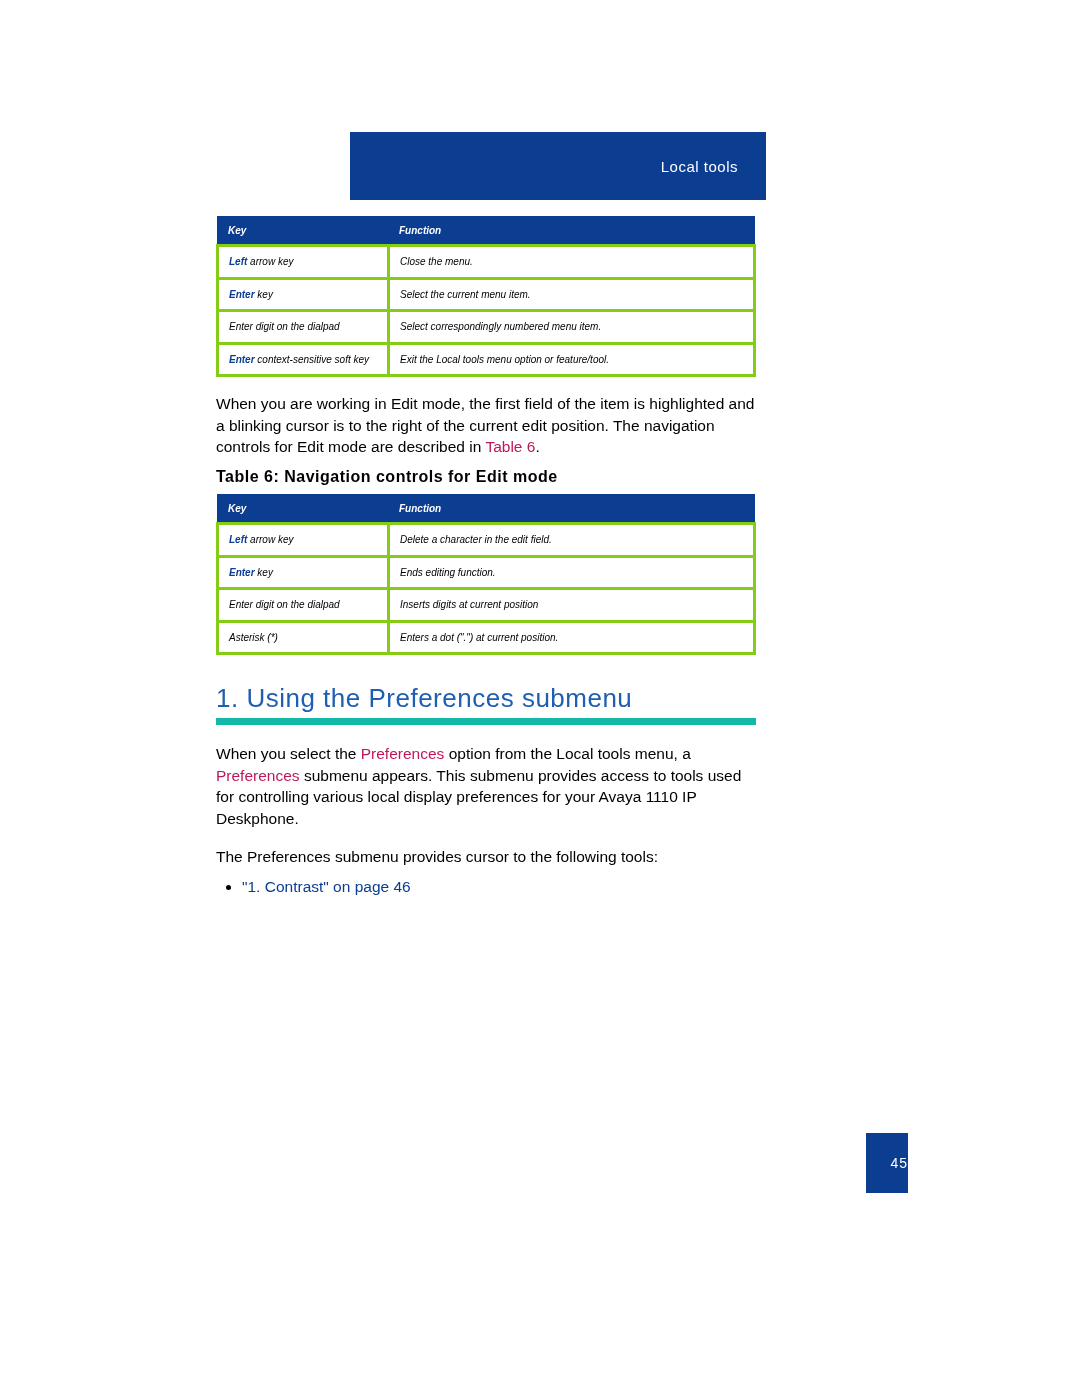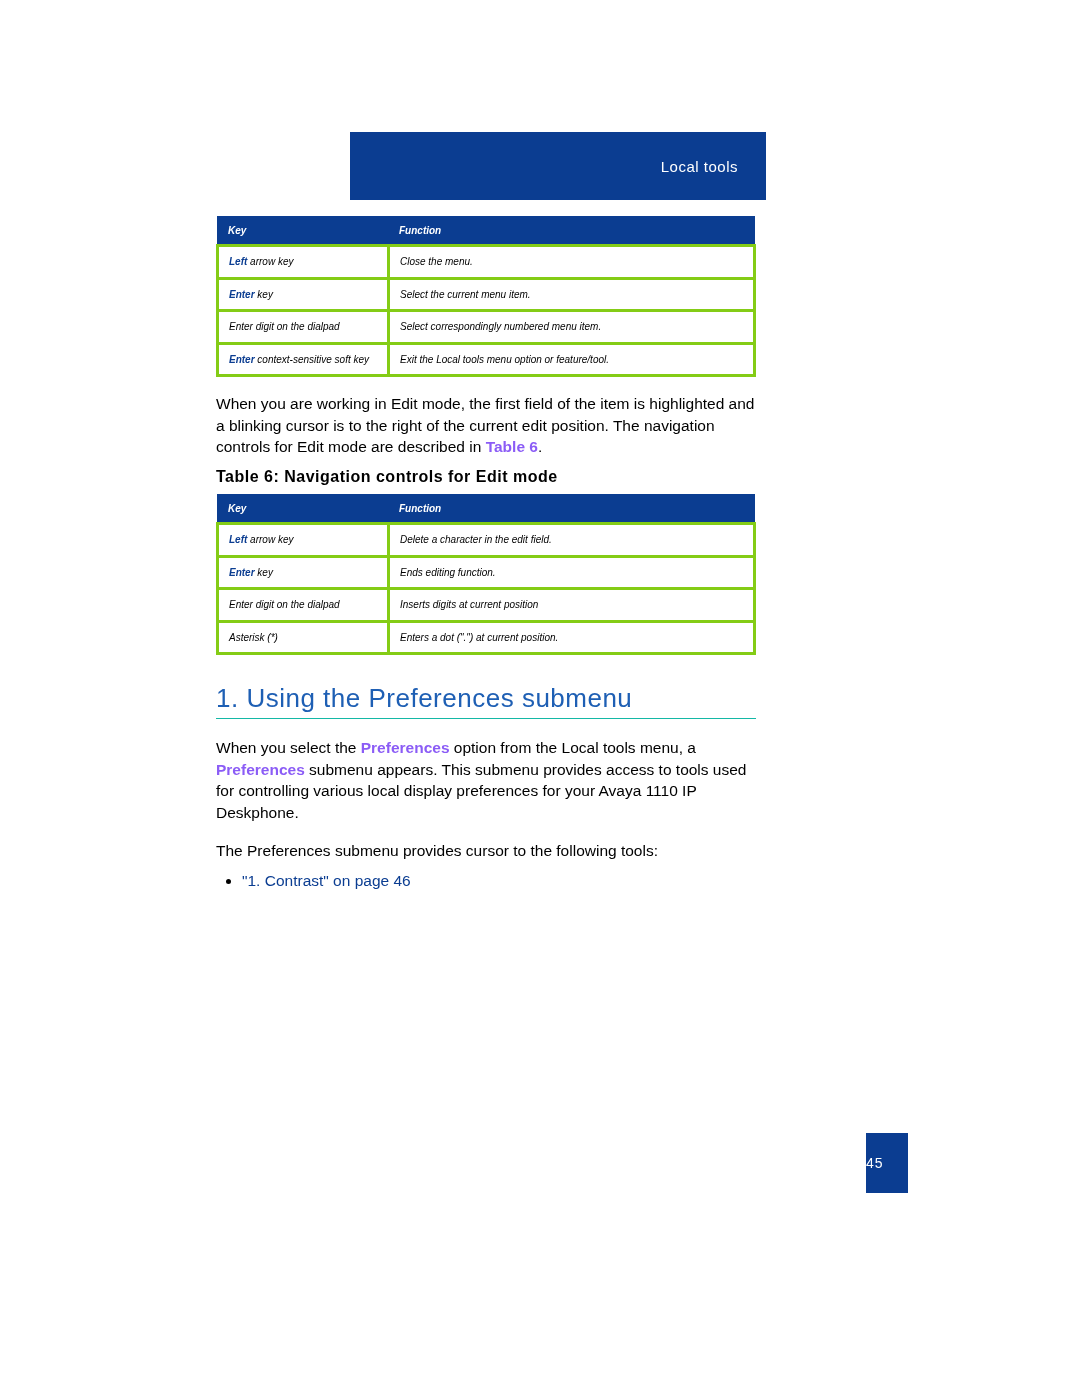--- a/index.html
+++ b/index.html
@@ -67,26 +67,26 @@
     vertical-align: top;
     line-height: 1.35;
   }
   .key-bold { font-weight: bold; color: #0b3d91; }
   .plain-key { color: #000; }
   .para {
     font-size: 15.5px;
     line-height: 1.4;
     margin: 16px 0 10px 0;
   }
-  .link-bold { font-weight: bold; color: #8b5cf6; }
+  .link-bold { font-weight: normal; color: #be185d; }
   .heading {
     font-size: 26px;
     color: #1e5fb4;
     letter-spacing: 0.5px;
-    border-bottom: 1px solid #14b8a6;
+    border-bottom: 7px solid #14b8a6;
     padding-bottom: 4px;
     margin-top: 28px;
     margin-bottom: 18px;
     font-family: Arial, Helvetica, sans-serif;
   }
   ul.bullets {
     margin: 8px 0 0 0;
     padding-left: 26px;
     font-size: 15.5px;
   }
@@ -95,21 +95,21 @@
   .page-number-block {
     position: absolute;
     right: 172px;
     bottom: 204px;
     width: 42px;
     height: 60px;
     background: #0b3d91;
     color: #fff;
     display: flex;
     align-items: center;
-    justify-content: flex-start;
+    justify-content: flex-end;
     font-size: 14px;
     letter-spacing: 1px;
   }
 </style>
 </head>
 <body>
 
 <div class="page">
 
   <div class="header-block">

